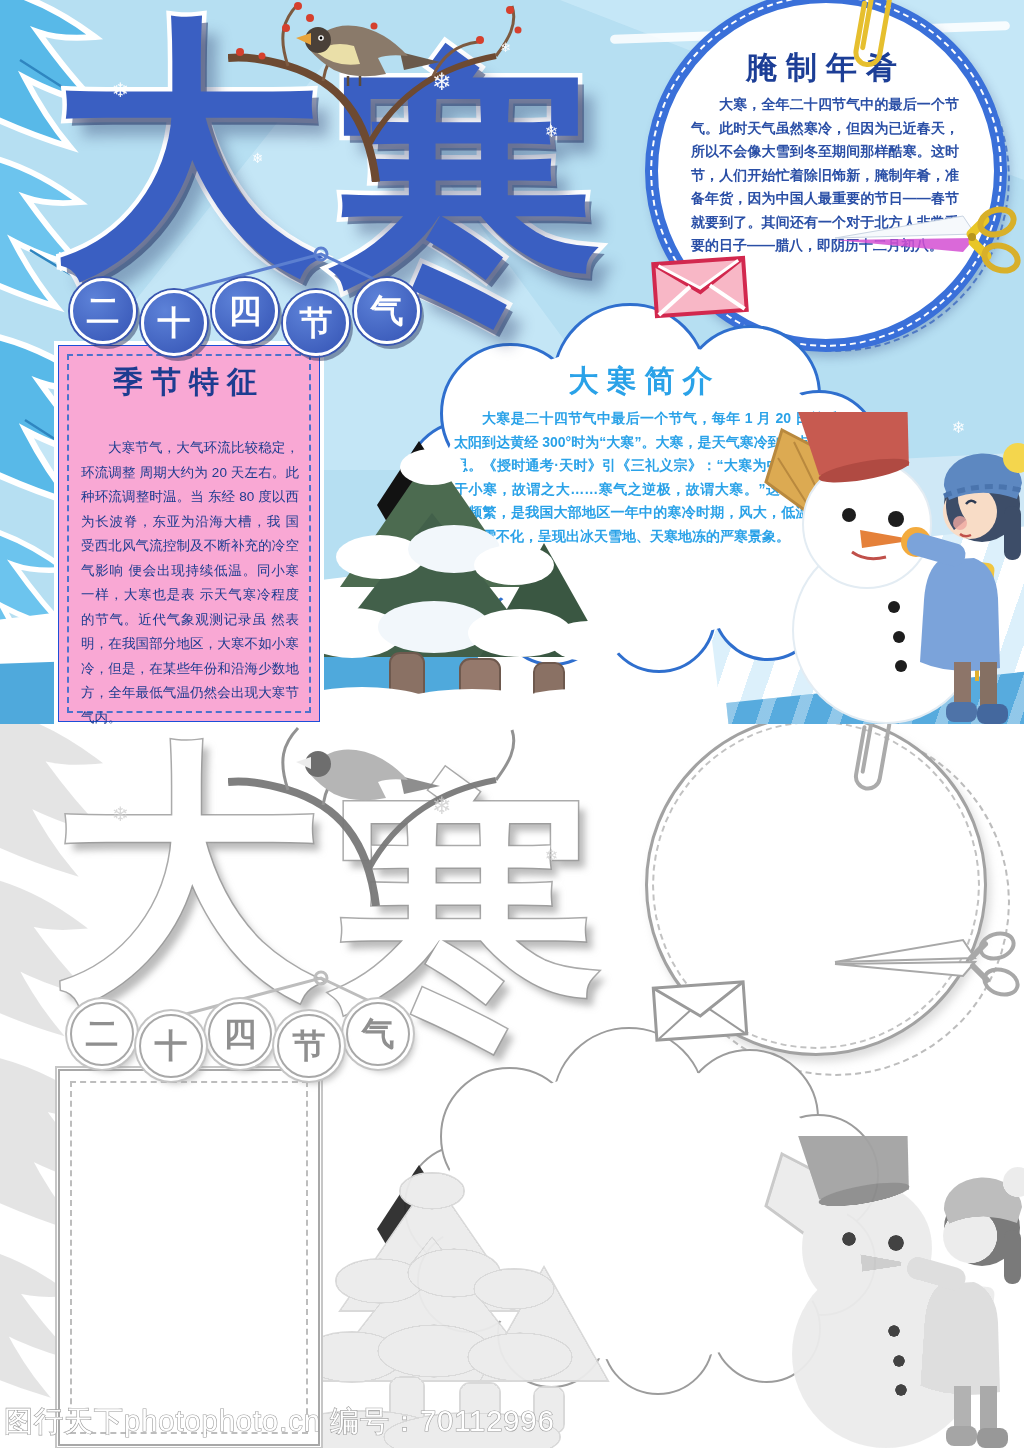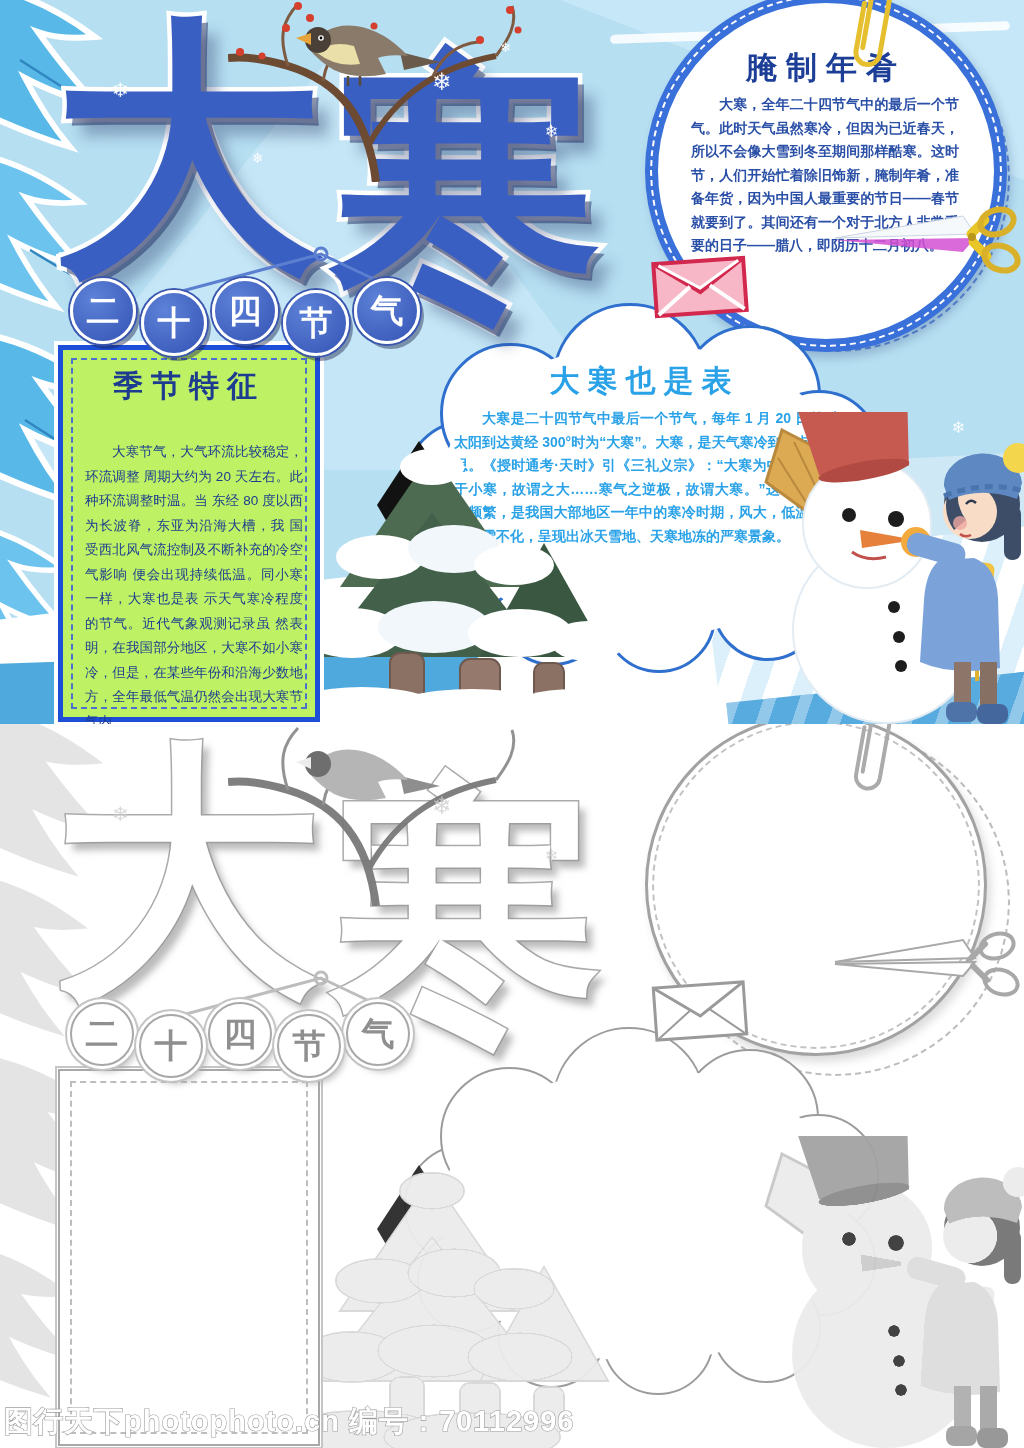--- a/index.html
+++ b/index.html
@@ -68,42 +68,42 @@
   .c-half .bump{border:3px solid #2f6fce;}
   .m-half .bump{border:2px solid #9c9c9c;}
   .cloud-core{position:absolute;inset:30px;background:#fff;border-radius:48%;}
   .cloud-title{position:absolute;left:0;right:0;top:46px;text-align:center;font-size:30px;font-weight:bold;
                letter-spacing:8px;color:#2aa2e8;}
   .cloud-body{position:absolute;left:42px;top:92px;width:384px;font-size:14px;line-height:23.5px;color:#2aa2e8;
               text-align:justify;text-indent:2em;font-weight:bold;}
 
   
   .sbox{left:58px;top:345px;width:262px;height:377px;box-sizing:border-box;}
-  .c-half .sbox{background:#bef264;border:5px solid #1d4ed8;box-shadow:0 0 0 4px #ffffff;}
+  .c-half .sbox{background:#f9a8d4;border:1px solid #1d4ed8;box-shadow:0 0 0 4px #ffffff;}
   .c-half .sbox::before{content:'';position:absolute;inset:8px;border:2px dashed #4a72cc;}
   .m-half .sbox{background:#fff;border:2px solid #a8a8a8;box-shadow:0 0 0 1px #fff,0 0 0 3px #c6c6c6;}
   .m-half .sbox::before{content:'';position:absolute;inset:10px;border:2px dashed #bdbdbd;}
   .sbox-title{position:absolute;left:0;right:0;top:16px;text-align:center;font-size:30px;font-weight:bold;
               letter-spacing:8px;color:#1d3c90;}
   .sbox-body{position:absolute;left:22px;top:62px;width:218px;font-size:13.5px;line-height:24.5px;color:#1d3c90;
              text-align:justify;text-indent:2em;font-weight:normal;margin-top:28px;}
 
   
   .left-trees{left:0;top:0;width:240px;height:724px;}
   .branch{left:228px;top:-4px;width:300px;height:186px;}
   .clip{left:856px;top:-16px;width:44px;height:92px;transform:rotate(10deg);}
   .scissors{left:833px;top:206px;width:192px;height:80px;}
   .envelope{left:652px;top:258px;width:96px;height:58px;transform:rotate(-4deg);}
   .trees{left:282px;top:425px;width:360px;height:300px;}
   .snowman{left:764px;top:412px;width:260px;height:312px;}
   .m-art{filter:grayscale(1) brightness(1.5) contrast(.85);opacity:.95;}
   .m-faint{filter:grayscale(1) brightness(1.85) contrast(.7);opacity:.7;}
 
   
-  .watermark{position:absolute;left:4px;top:1402px;z-index:60;font-size:29px;font-weight:bold;letter-spacing:1px;
+  .watermark{position:absolute;left:4px;top:1402px;z-index:60;font-size:29px;font-weight:normal;letter-spacing:1px;
              color:#ffffff;-webkit-text-stroke:1.2px #9e9e9e;paint-order:stroke fill;white-space:nowrap;}
 </style>
 </head>
 <body>
 
 <div class="page">
 
   <section class="half c-half">
 
     <div class="abs wedge1"></div>
@@ -147,21 +147,21 @@
       <div class="bump" style="left:28px;top:28px;width:135px;height:135px;"></div>
       <div class="bump" style="left:140px;top:-12px;width:150px;height:150px;"></div>
       <div class="bump" style="left:268px;top:10px;width:135px;height:135px;"></div>
       <div class="bump" style="left:345px;top:75px;width:118px;height:118px;"></div>
       <div class="bump" style="left:355px;top:168px;width:105px;height:105px;"></div>
       <div class="bump" style="left:300px;top:235px;width:105px;height:105px;"></div>
       <div class="bump" style="left:190px;top:244px;width:108px;height:108px;"></div>
       <div class="bump" style="left:85px;top:240px;width:105px;height:105px;"></div>
       <div class="bump" style="left:5px;top:190px;width:100px;height:100px;"></div>
       <div class="cloud-core"></div>
-      <div class="cloud-title">大寒也是表</div>
+      <div class="cloud-title">大寒简介</div>
       <div class="cloud-body">大寒是二十四节气中最后一个节气，每年 1 月 20 日前后太阳到达黄经 300°时为“大寒”。大寒，是天气寒冷到极点的意思。《授时通考·天时》引《三礼义宗》：“大寒为中者，上形于小寒，故谓之大……寒气之逆极，故谓大寒。”这时寒潮南下频繁，是我国大部地区一年中的寒冷时期，风大，低温，地面积雪不化，呈现出冰天雪地、天寒地冻的严寒景象。</div>
     </div>
 
     <svg class="abs scissors" viewBox="0 0 192 80">
       <polygon points="2,34 130,46 142,32" fill="#d44fd2" opacity=".85"></polygon>
       <polygon points="2,32 130,10 142,28" fill="#f6f9fc" stroke="#c9d4e2" stroke-width="1"></polygon>
       <path d="M138,28 L152,14 M140,36 L154,50" stroke="#e9c627" stroke-width="9" stroke-linecap="round"></path>
       <ellipse cx="164" cy="16" rx="17" ry="12" fill="none" stroke="#d8b02a" stroke-width="6" transform="rotate(-18 164 16)"></ellipse>
       <ellipse cx="168" cy="52" rx="17" ry="12" fill="none" stroke="#d8b02a" stroke-width="6" transform="rotate(18 168 52)"></ellipse>
       <circle cx="139" cy="31" r="4" fill="#b8961c"></circle>

